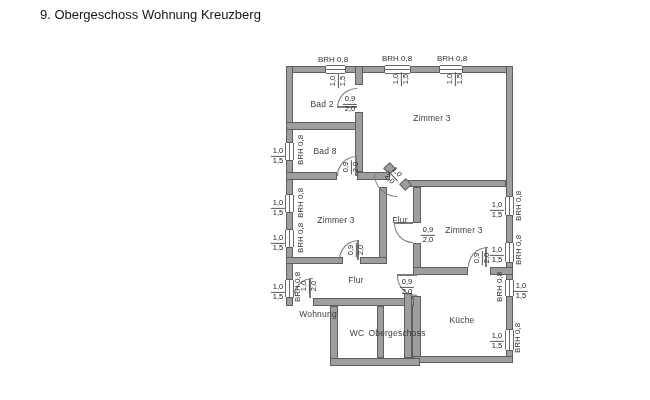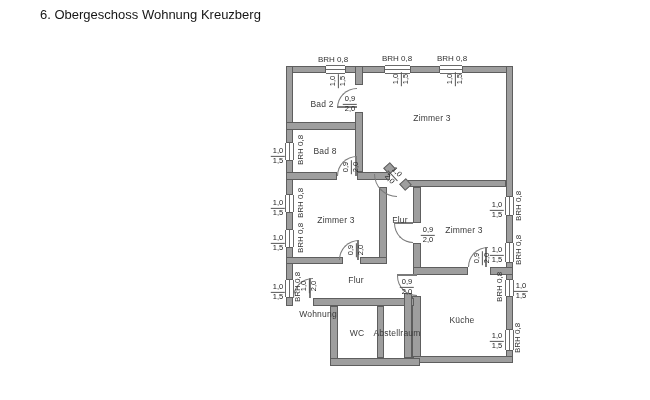--- a/index.html
+++ b/index.html
@@ -28,21 +28,21 @@
   .frac .t{border-bottom:1px solid #555;padding:0 2px;}
   .frac .b{padding:0 2px;}
   .title{position:absolute;left:40px;top:7px;font-size:13px;color:#161616;}
   .stub{position:absolute;background:#9e9e9e;border:1px solid #5e5e5e;box-sizing:border-box;transform:rotate(-42deg);}
 </style>
 </head>
 <body>
 
 <div id="stage">
 
-  <div class="title">6. Obergeschoss Wohnung Kreuzberg</div>
+  <div class="title">9. Obergeschoss Wohnung Kreuzberg</div>
 
   <div class="w" style="left:286px;top:66px;width:40px;height:7px"></div>
   <div class="w" style="left:345px;top:66px;width:40px;height:7px"></div>
   <div class="w" style="left:410px;top:66px;width:30px;height:7px"></div>
   <div class="w" style="left:462px;top:66px;width:51px;height:7px"></div>
 
   <div class="w" style="left:286px;top:66px;width:7px;height:77px"></div>
   <div class="w" style="left:286px;top:160px;width:7px;height:35px"></div>
   <div class="w" style="left:286px;top:212px;width:7px;height:18px"></div>
   <div class="w" style="left:286px;top:247px;width:7px;height:33px"></div>
@@ -115,21 +115,21 @@
 
   <div class="lbl room" style="left:322px;top:104px">Bad 2</div>
   <div class="lbl room" style="left:432px;top:118px">Zimmer 3</div>
   <div class="lbl room" style="left:325px;top:151px">Bad 8</div>
   <div class="lbl room" style="left:336px;top:220px">Zimmer 3</div>
   <div class="lbl room" style="left:400px;top:220px">Flur</div>
   <div class="lbl room" style="left:464px;top:230px">Zimmer 3</div>
   <div class="lbl room" style="left:356px;top:280px">Flur</div>
   <div class="lbl room" style="left:318px;top:314px">Wohnung</div>
   <div class="lbl room" style="left:357px;top:333px">WC</div>
-  <div class="lbl room" style="left:397px;top:333px">Abstellraum</div>
+  <div class="lbl room" style="left:397px;top:333px">Obergeschoss</div>
   <div class="lbl room" style="left:462px;top:320px">Küche</div>
 
   <div class="lbl brh" style="left:333px;top:59px">BRH 0,8</div>
   <div class="lbl brh" style="left:397px;top:58px">BRH 0,8</div>
   <div class="lbl brh" style="left:452px;top:58px">BRH 0,8</div>
 
   <div class="lbl brh rot" style="left:300px;top:150px">BRH 0,8</div>
   <div class="lbl brh rot" style="left:300px;top:203px">BRH 0,8</div>
   <div class="lbl brh rot" style="left:300px;top:238px">BRH 0,8</div>
   <div class="lbl brh rot" style="left:297px;top:287px">BRH 0,8</div>

